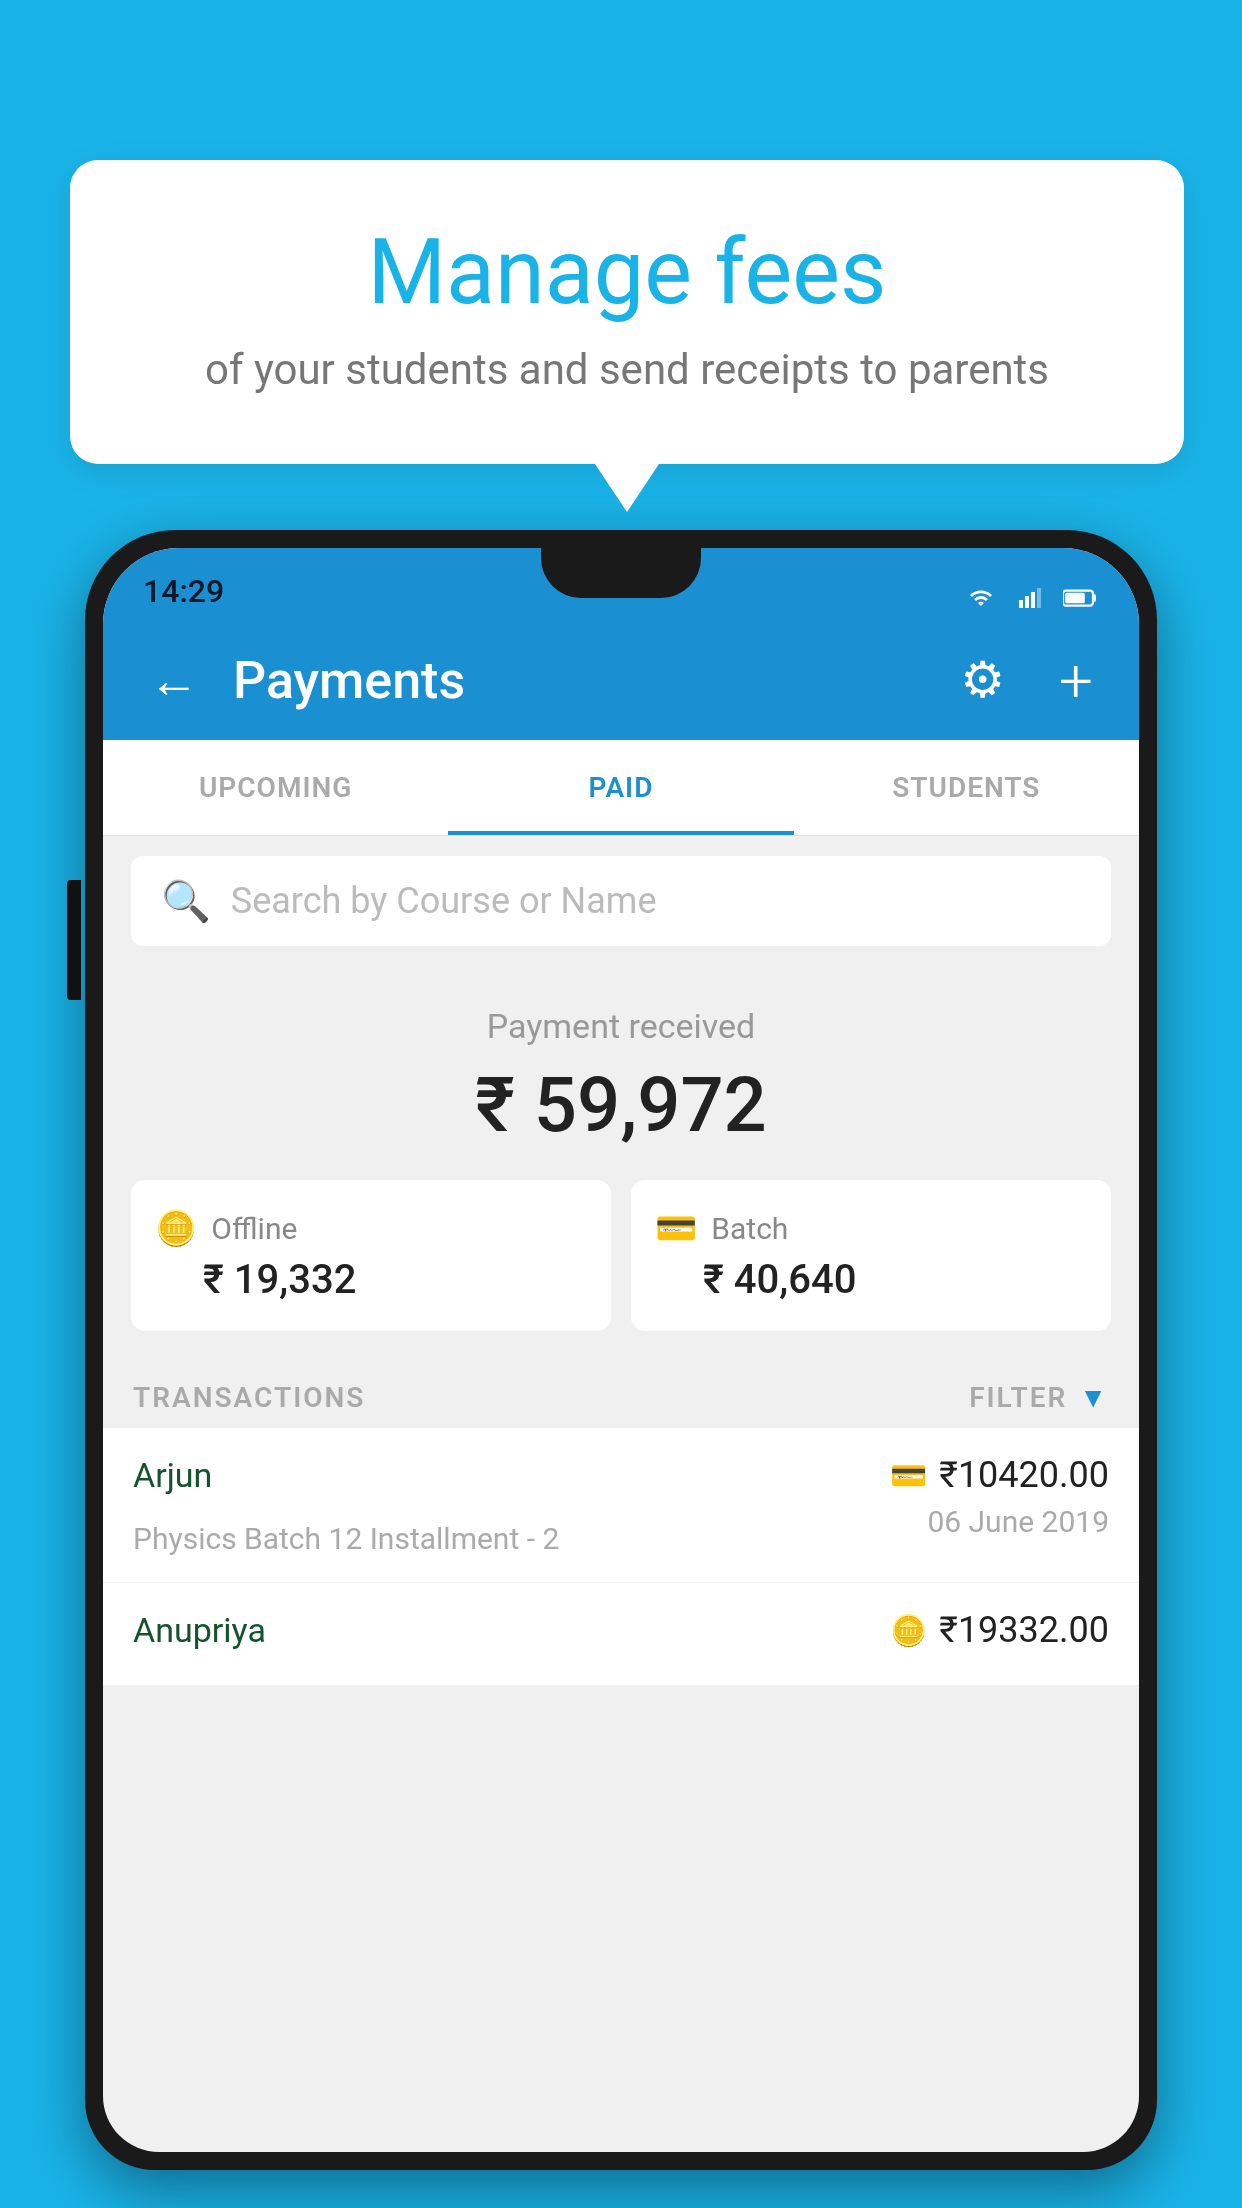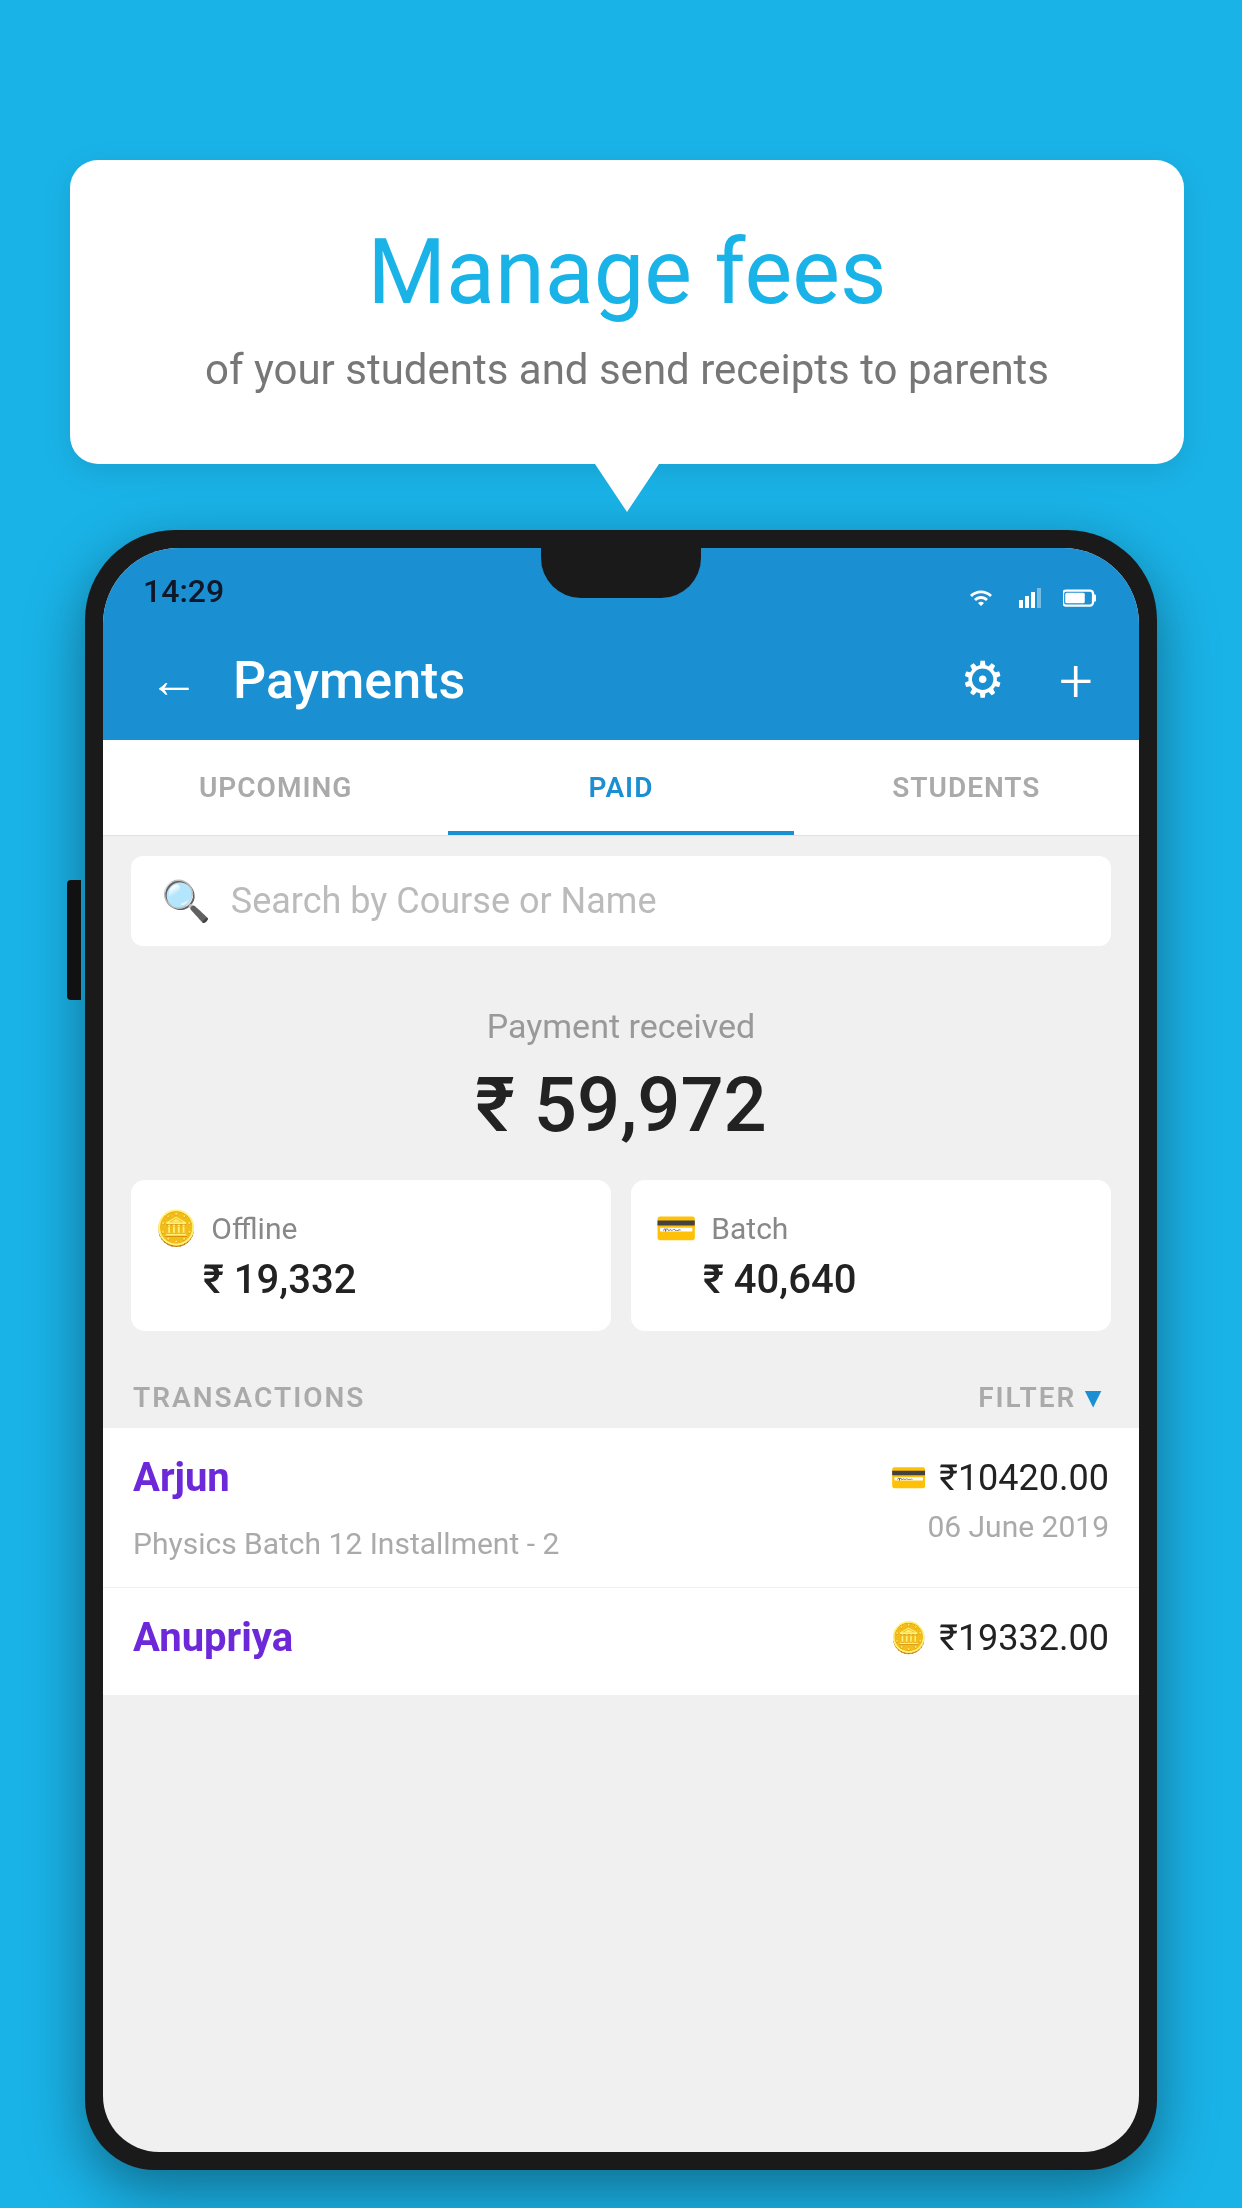--- a/index.html
+++ b/index.html
@@ -305,21 +305,21 @@
     .transactions-label {
       color: #aaa;
       font-size: 28px;
       font-weight: 600;
       letter-spacing: 2px;
     }
 
     .filter-btn {
       display: flex;
       align-items: center;
-      gap: 3px;
+      gap: 12px;
       color: #aaa;
       font-size: 28px;
       font-weight: 600;
       letter-spacing: 2px;
     }
 
     .filter-icon {
       color: #1a8fd1;
       font-size: 28px;
     }
@@ -332,23 +332,23 @@
     }
 
     .transaction-top {
       display: flex;
       justify-content: space-between;
       align-items: center;
       margin-bottom: 8px;
     }
 
     .transaction-name {
-      font-size: 40px;
-      font-weight: 700;
-      color: #6d28d9;
+      font-size: 34px;
+      font-weight: 400;
+      color: #14532d;
     }
 
     .transaction-amount-wrap {
       display: flex;
       align-items: center;
       gap: 12px;
     }
 
     .transaction-amount {
       font-size: 36px;

